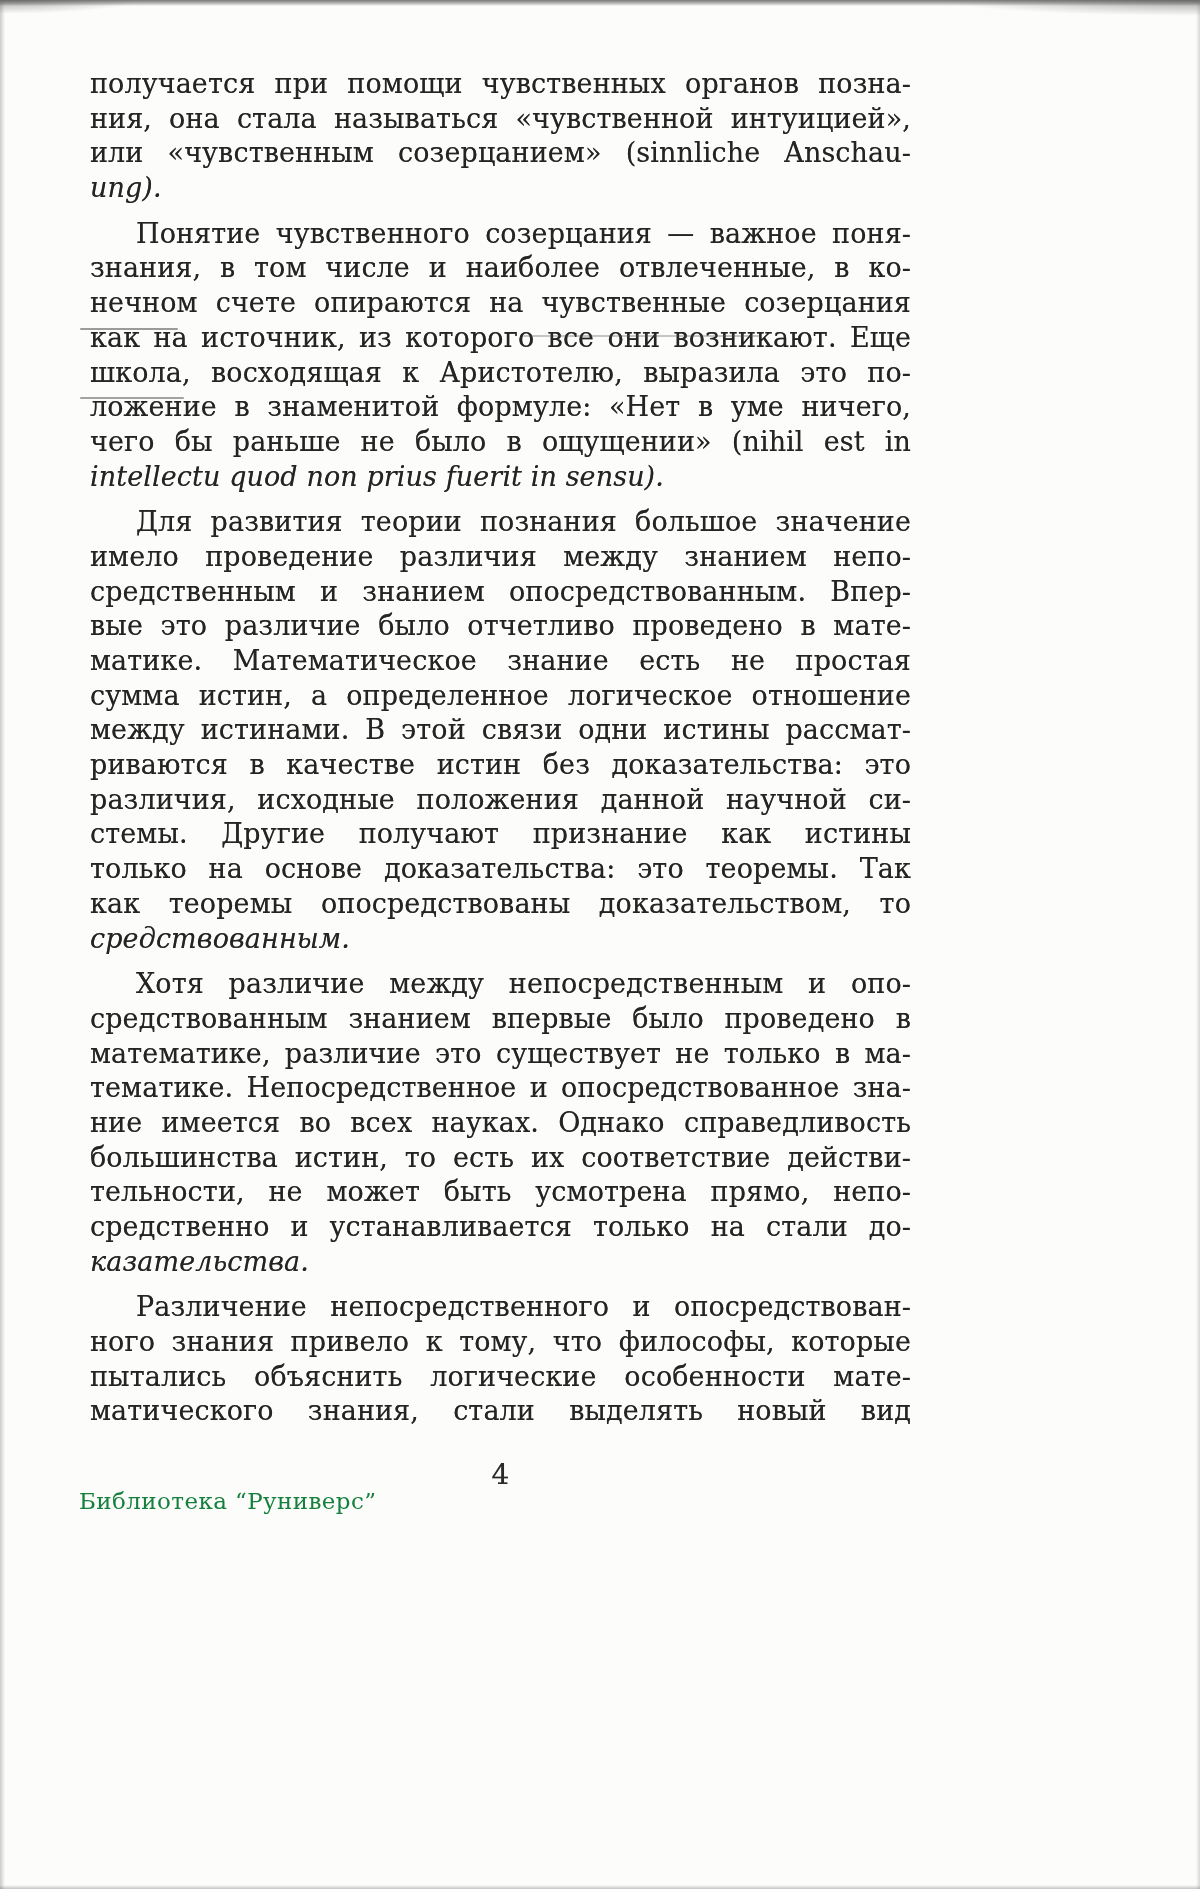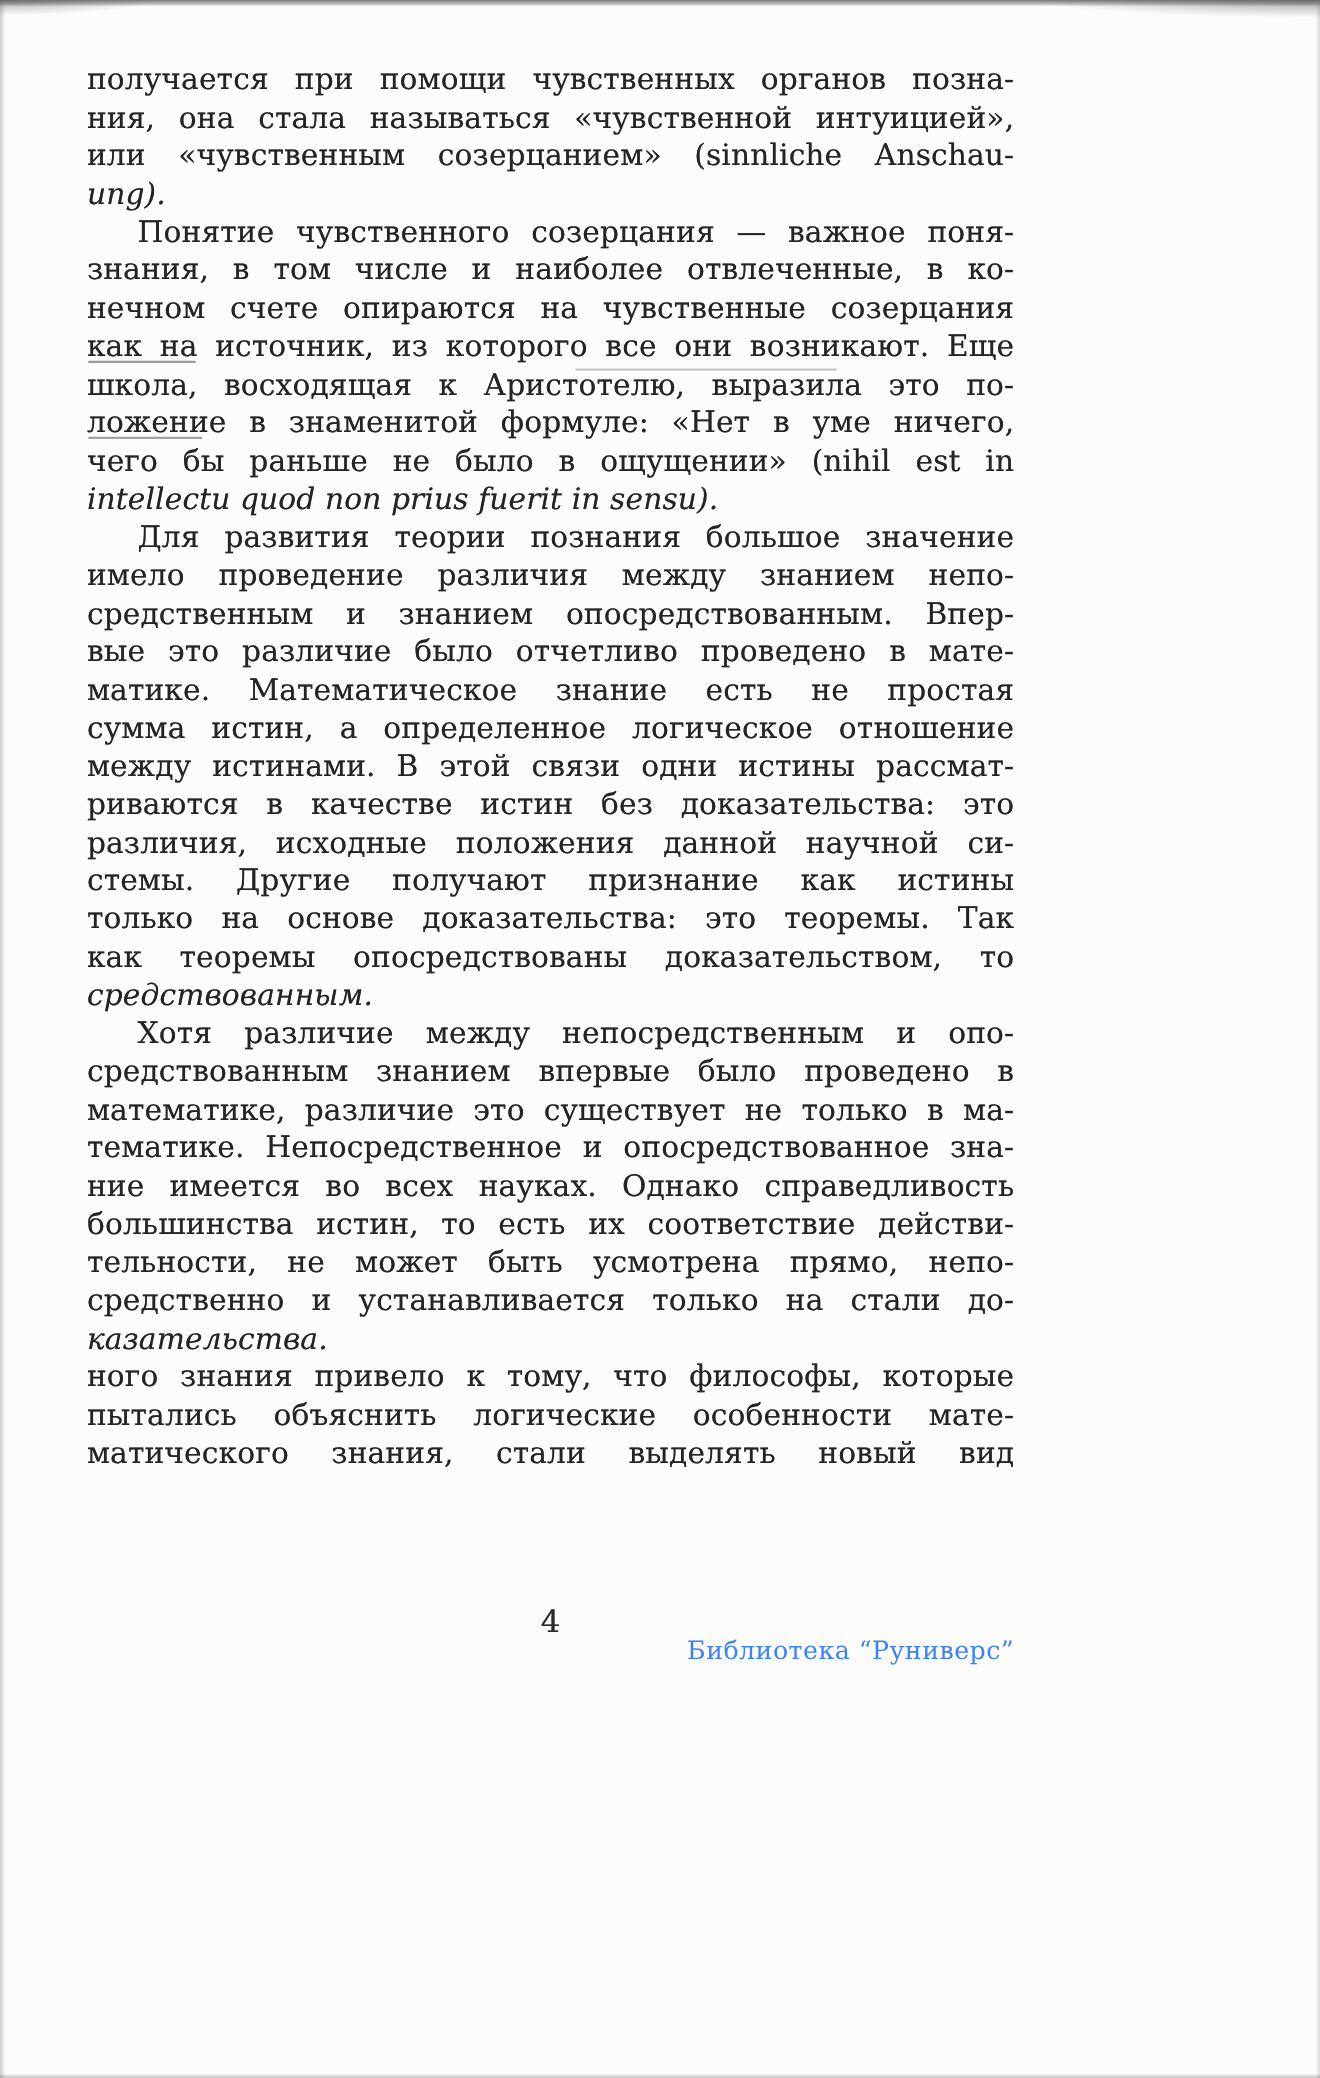--- a/index.html
+++ b/index.html
@@ -46,21 +46,21 @@
   .text-block {
     position: absolute;
     left: 79px;
     top: 56px;
     width: 843px;
     font-size: 27px;
     line-height: 34.7px;
     letter-spacing: 0.1px;
     text-shadow: 0 0 0.5px rgba(30,30,30,.6);
   }
-  .paragraph { margin: 0; }
+  .paragraph { margin: 11px; }
   .line {
     text-align: justify;
     text-align-last: justify;
     -moz-text-align-last: justify;
     height: 34.7px;
     overflow: visible;
   }
   .line.last {
     text-align-last: left;
     font-style: italic;
@@ -76,23 +76,23 @@
     text-align: center;
     font-size: 28px;
     color: #2a2a2a;
     text-shadow: 0 0 0.5px rgba(30,30,30,.6);
   }
   .watermark {
     position: absolute;
     left: 79px;
     top: 1488px;
     width: 843px;
-    text-align: right;
+    text-align: left;
     font-size: 23px;
-    color: #3b82f6;
+    color: #15803d;
     letter-spacing: 0.4px;
   }
   
   .mark { position: absolute; background: #4a4a4a; border-radius: 2px; }
   .mark-1 { left: 80px;  top: 328px; width: 98px;  height: 2px; opacity: .55; }
   .mark-2 { left: 80px;  top: 397px; width: 104px; height: 2px; opacity: .5; }
   .mark-3 { left: 523px; top: 335px; width: 238px; height: 2px; opacity: .3; }
 </style>
 </head>
 <body>
@@ -142,20 +142,21 @@
         <div class="line">средствованным знанием впервые было проведено в</div>
         <div class="line">математике, различие это существует не только в ма-</div>
         <div class="line">тематике. Непосредственное и опосредствованное зна-</div>
         <div class="line">ние имеется во всех науках. Однако справедливость</div>
         <div class="line">большинства истин, то есть их соответствие действи-</div>
         <div class="line">тельности, не может быть усмотрена прямо, непо-</div>
         <div class="line">средственно и устанавливается только на стали до-</div>
         <div class="line last">казательства.</div>
       </div>
       <div class="paragraph">
+        <div class="line indent">Различение непосредственного и опосредствован-</div>
         <div class="line">ного знания привело к тому, что философы, которые</div>
         <div class="line">пытались объяснить логические особенности мате-</div>
         <div class="line">матического знания, стали выделять новый вид</div>
       </div>
     </div>
 
   <div class="mark mark-1"></div>
   <div class="mark mark-2"></div>
   <div class="mark mark-3"></div>
 

